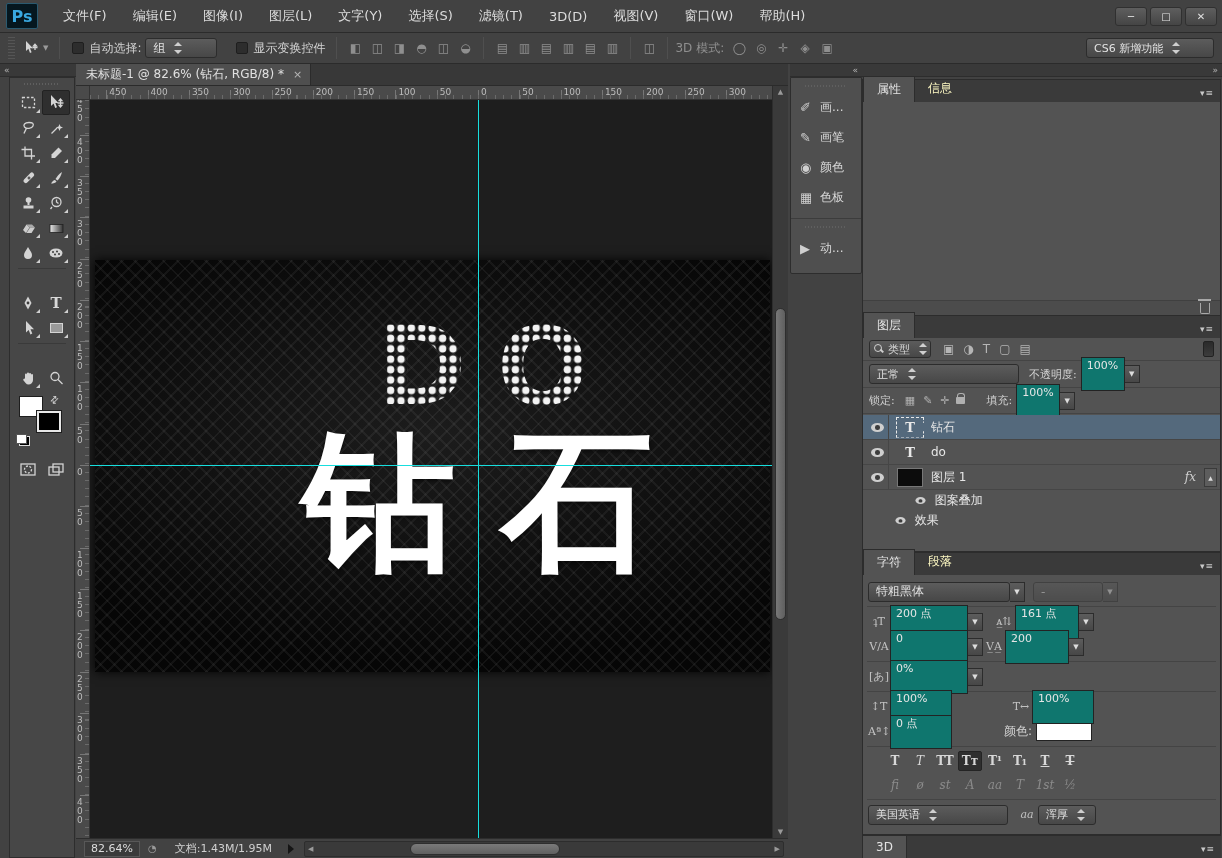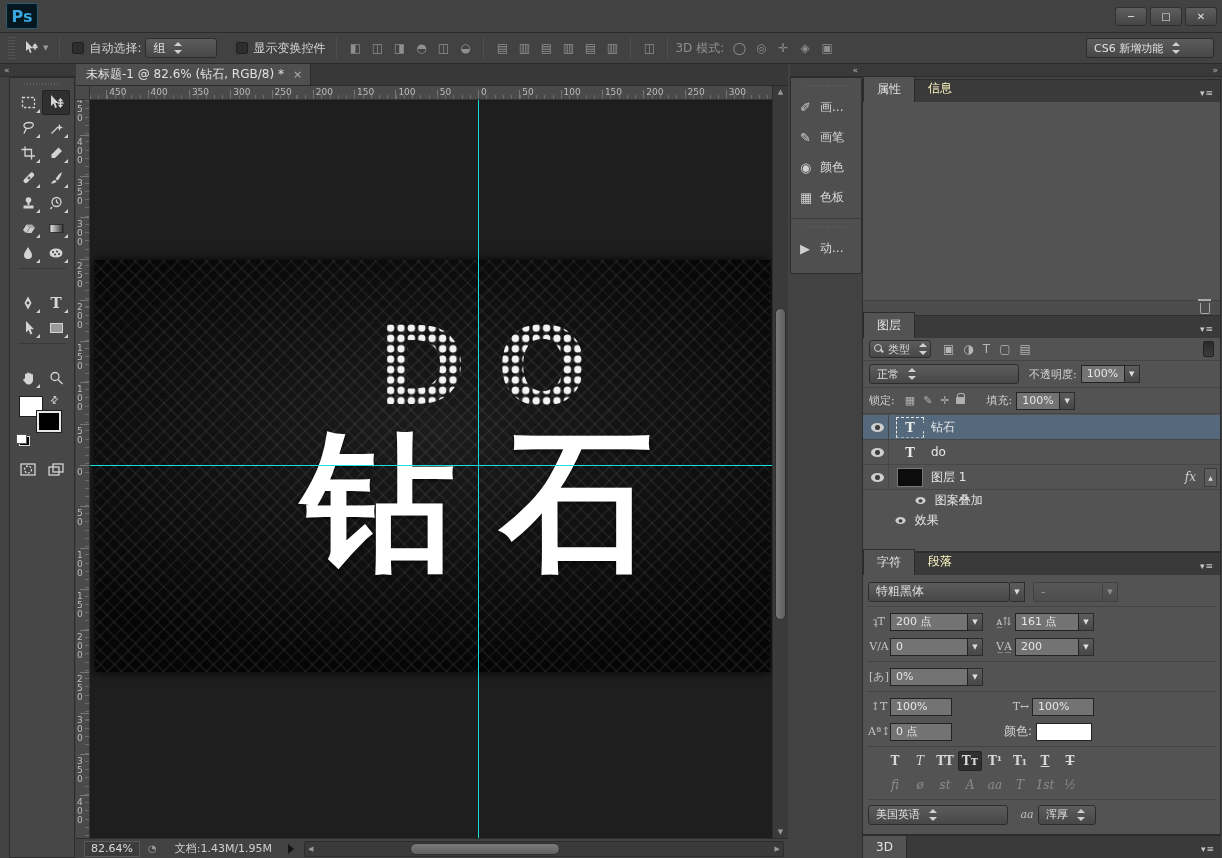--- a/index.html
+++ b/index.html
@@ -103,21 +103,21 @@
 .filter-row{height:23px;border-bottom:1px solid #444}
 .dd-mini{display:inline-flex;align-items:center;background:linear-gradient(#5c5c5c,#474747);border:1px solid #2c2c2c;border-radius:3px;height:18px;padding:0 3px 0 4px;font-size:11px}
 .mag{width:10px;height:10px;position:relative;margin-right:4px}
 .mag::before{content:"";position:absolute;left:0;top:0;width:6px;height:6px;border:1.5px solid #cfcfcf;border-radius:50%}
 .mag::after{content:"";position:absolute;left:6px;top:6px;width:4px;height:1.5px;background:#cfcfcf;transform:rotate(45deg)}
 .flt-icons{display:flex;margin-left:12px;gap:9px}
 .flt-icons span{color:#b5b5b5;font-size:12px}
 .flt-toggle{margin-left:auto;width:11px;height:16px;background:linear-gradient(#2a2a2a,#3c3c3c);border:1px solid #222;border-radius:2px}
 .blend-row{height:27px;border-bottom:1px solid #444}
 .lock-row{height:26px;border-bottom:1px solid #444}
-.vbox{background:#737373;border:1px solid #232323;height:18px;line-height:16px;padding:0 5px;color:#e5e5e5;font-size:11px;display:inline-block}
+.vbox{background:#0f766e;border:1px solid #232323;height:34px;line-height:16px;padding:0 5px;color:#e5e5e5;font-size:11px;display:inline-block}
 .varrow{display:inline-flex;align-items:center;justify-content:center;width:15px;height:18px;background:linear-gradient(#5c5c5c,#474747);border:1px solid #2c2c2c;border-left:none;font-size:7px;color:#ddd}
 .lock-icons{display:flex;align-items:center;gap:8px;margin:0 6px}
 .lock-icons span{color:#b0b0b0;font-size:11px}
 .mini-lock{width:9px;height:7px;background:#b0b0b0;border-radius:1px;position:relative;display:inline-block}
 .mini-lock::before{content:"";position:absolute;left:1.5px;top:-4px;width:6px;height:5px;border:1.5px solid #b0b0b0;border-bottom:none;border-radius:3px 3px 0 0}
 .layers-list{position:absolute;left:0;right:0;top:99px;height:114px;overflow:hidden}
 .layer-row{display:flex;align-items:center;height:25px;border-bottom:1px solid #464646;padding-left:4px}
 .layer-row.selected{background:#54697c}
 .layer-row.subrow{height:20px;border-bottom:none;background:#535353}
 .eyebox{width:22px;display:flex;justify-content:center;border-right:1px solid #464646;align-self:stretch;align-items:center;flex:none}
@@ -162,20 +162,33 @@
 
 .bottom-tabbar{position:absolute;left:0;right:1px;bottom:0;height:23px;background:#3a3a3a;border-top:1px solid #2c2c2c;display:flex;align-items:flex-end}
 svg .st{stroke:#d4d4d4;fill:none;stroke-width:1.3}
 svg .fi{fill:#d4d4d4}
 </style>
 </head>
 <body>
 
 <div class="menubar">
   <div class="ps-logo">Ps</div>
+  <div class="menu-items">
+      <span class="menu-item">文件(F)</span>
+      <span class="menu-item">编辑(E)</span>
+      <span class="menu-item">图像(I)</span>
+      <span class="menu-item">图层(L)</span>
+      <span class="menu-item">文字(Y)</span>
+      <span class="menu-item">选择(S)</span>
+      <span class="menu-item">滤镜(T)</span>
+      <span class="menu-item">3D(D)</span>
+      <span class="menu-item">视图(V)</span>
+      <span class="menu-item">窗口(W)</span>
+      <span class="menu-item">帮助(H)</span>
+    </div>
   <div class="win-controls">
       <span class="win-btn">─</span>
       <span class="win-btn">□</span>
       <span class="win-btn">✕</span>
     </div>
 </div>
 
 <div class="optionsbar">
   <span class="ob-grip"></span>
   <span style="margin:0 4px;display:flex;align-items:center">
@@ -655,21 +668,21 @@
       <span class="vbox" style="width:78px">200 点</span>
         <span class="varrow">▼</span>
       <span class="cicon" style="margin-left:10px">ᴀ̲⇅</span>
       <span class="vbox" style="width:64px">161 点</span>
         <span class="varrow">▼</span>
     </div>
     <div class="crow">
       <span class="cicon">V∕A</span>
       <span class="vbox" style="width:78px">0</span>
         <span class="varrow">▼</span>
-      <span class="cicon" style="margin-left:10px">V̲A̲</span>
+      <span class="cicon" style="margin-left:0">V̲A̲</span>
       <span class="vbox" style="width:64px">200</span>
         <span class="varrow">▼</span>
     </div>
     <div class="cdiv"></div>
     <div class="crow">
       <span class="cicon">[あ]</span>
       <span class="vbox" style="width:78px">0%</span>
         <span class="varrow">▼</span>
     </div>
     <div class="cdiv"></div>

